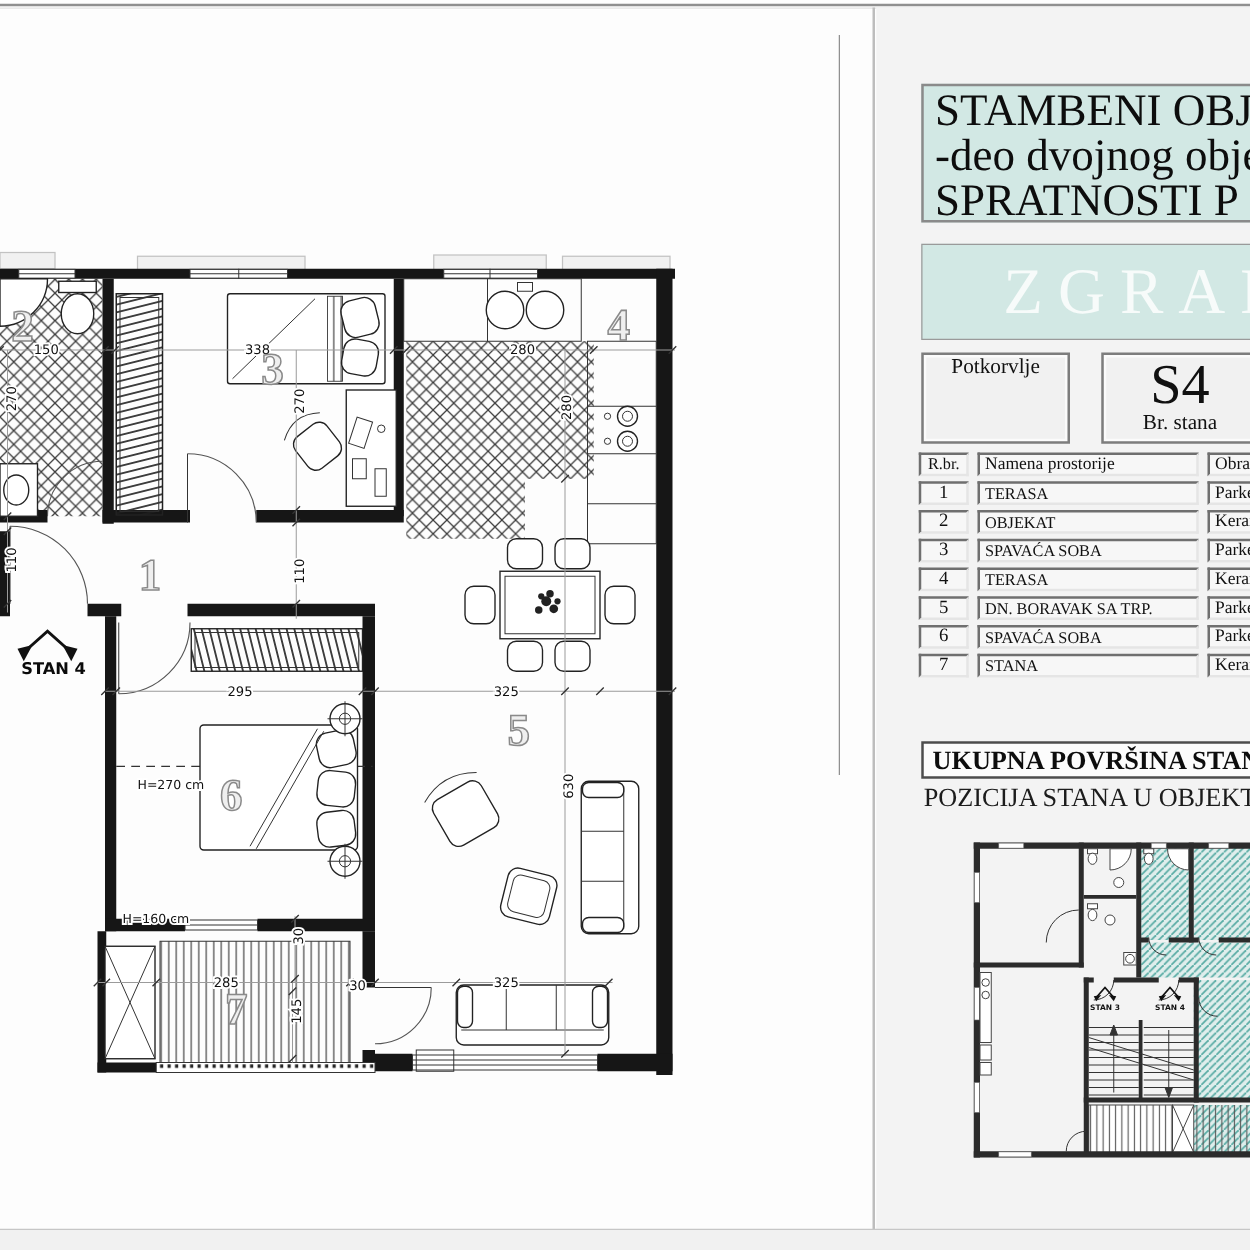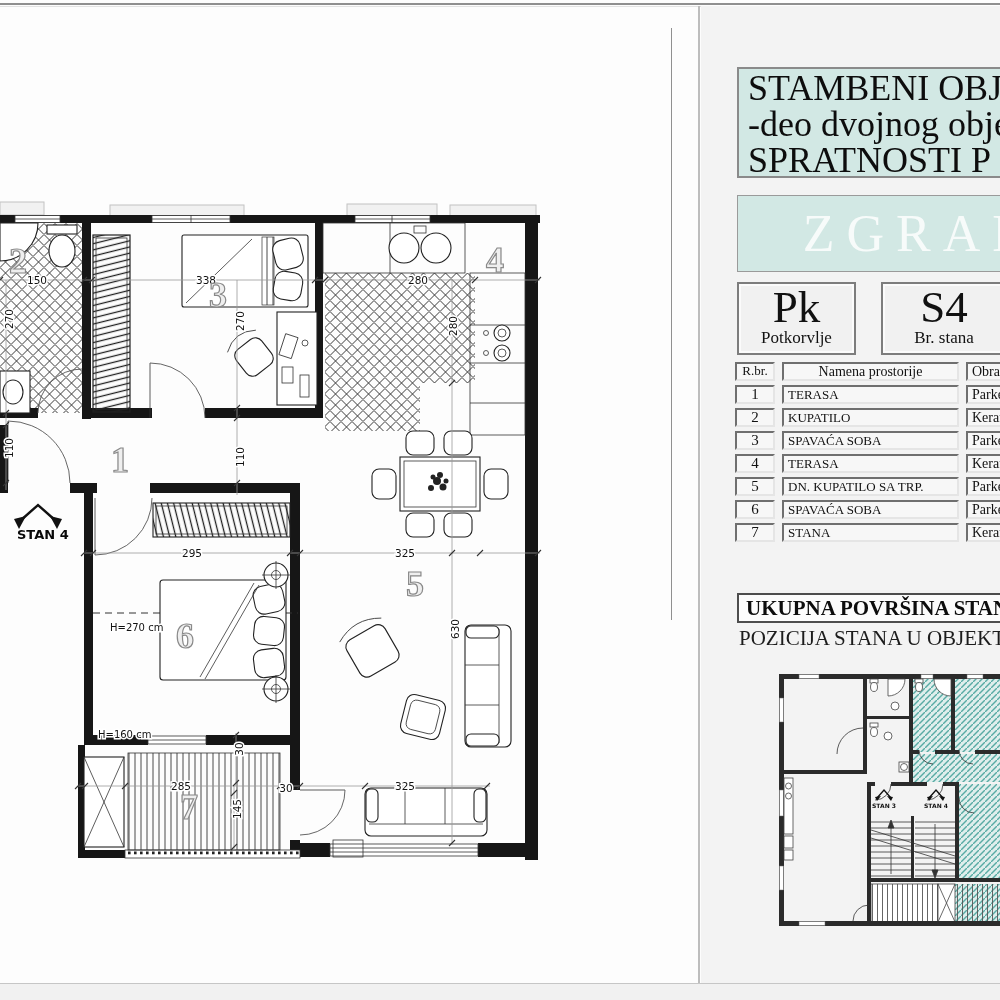--- a/index.html
+++ b/index.html
@@ -24,21 +24,21 @@
   .s4box{left:881px;width:126px;}
   .code{font-size:45px;line-height:44px;margin-top:1px;}
   .codelabel{font-size:17px;line-height:18px;}
 
   .rtable{position:absolute;left:735px;top:362px;display:grid;grid-template-columns:40px 177px 170px;
           column-gap:7px;row-gap:4px;color:#111;}
   .cell{background:#f7f7f7;border:2px solid;border-color:#6f6f6f #e5e5e5 #e5e5e5 #6f6f6f;
         height:15px;line-height:15px;padding:0 4px;font-size:13px;overflow:hidden;white-space:nowrap;}
   .c-no{text-align:center;font-size:15px;line-height:14px;}
   .hdr-no{font-size:13px;}
-  .hdr-name{font-size:14px;text-align:center;}
+  .hdr-name{font-size:14px;}
   .c-fin{font-size:14px;}
 
   .areabox{position:absolute;left:737px;top:593px;width:420px;height:30px;box-sizing:border-box;
            border:2px solid #4d4d4d;background:#fcfcfc;font-weight:bold;font-size:21px;line-height:26px;
            padding-left:7px;color:#0d0d0d;white-space:nowrap;}
   .posline{position:absolute;left:739px;top:626px;font-size:21px;color:#1c1c1c;white-space:nowrap;}
 
   svg{position:absolute;}
   .plan-svg{left:0;top:185px;}
   .map-svg{left:775px;top:670px;}
@@ -316,51 +316,50 @@
     <div>STAMBENI OBJEKAT</div>
     <div>-deo dvojnog objekta</div>
     <div>SPRATNOSTI P</div>
   </div>
 
   <div class="mintbox zgradabox">
     <span>ZGRADA</span>
   </div>
 
   <div class="codebox pkbox">
-    <div class="code">Pk</div>
     <div class="codelabel">Potkorvlje</div>
   </div>
   <div class="codebox s4box">
     <div class="code">S4</div>
     <div class="codelabel">Br. stana</div>
   </div>
 
   <div class="rtable">
     <div class="cell c-no hdr-no">R.br.</div>
     <div class="cell hdr-name">Namena prostorije</div>
     <div class="cell c-fin">Obrada</div>
 
     <div class="cell c-no">1</div>
     <div class="cell">TERASA</div>
     <div class="cell c-fin">Parket</div>
 
     <div class="cell c-no">2</div>
-    <div class="cell">KUPATILO</div>
+    <div class="cell">OBJEKAT</div>
     <div class="cell c-fin">Keramika</div>
 
     <div class="cell c-no">3</div>
     <div class="cell">SPAVAĆA SOBA</div>
     <div class="cell c-fin">Parket</div>
 
     <div class="cell c-no">4</div>
     <div class="cell">TERASA</div>
     <div class="cell c-fin">Keramika</div>
 
     <div class="cell c-no">5</div>
-    <div class="cell">DN. KUPATILO SA TRP.</div>
+    <div class="cell">DN. BORAVAK SA TRP.</div>
     <div class="cell c-fin">Parket</div>
 
     <div class="cell c-no">6</div>
     <div class="cell">SPAVAĆA SOBA</div>
     <div class="cell c-fin">Parket</div>
 
     <div class="cell c-no">7</div>
     <div class="cell">STANA</div>
     <div class="cell c-fin">Keramika</div>
   </div>

